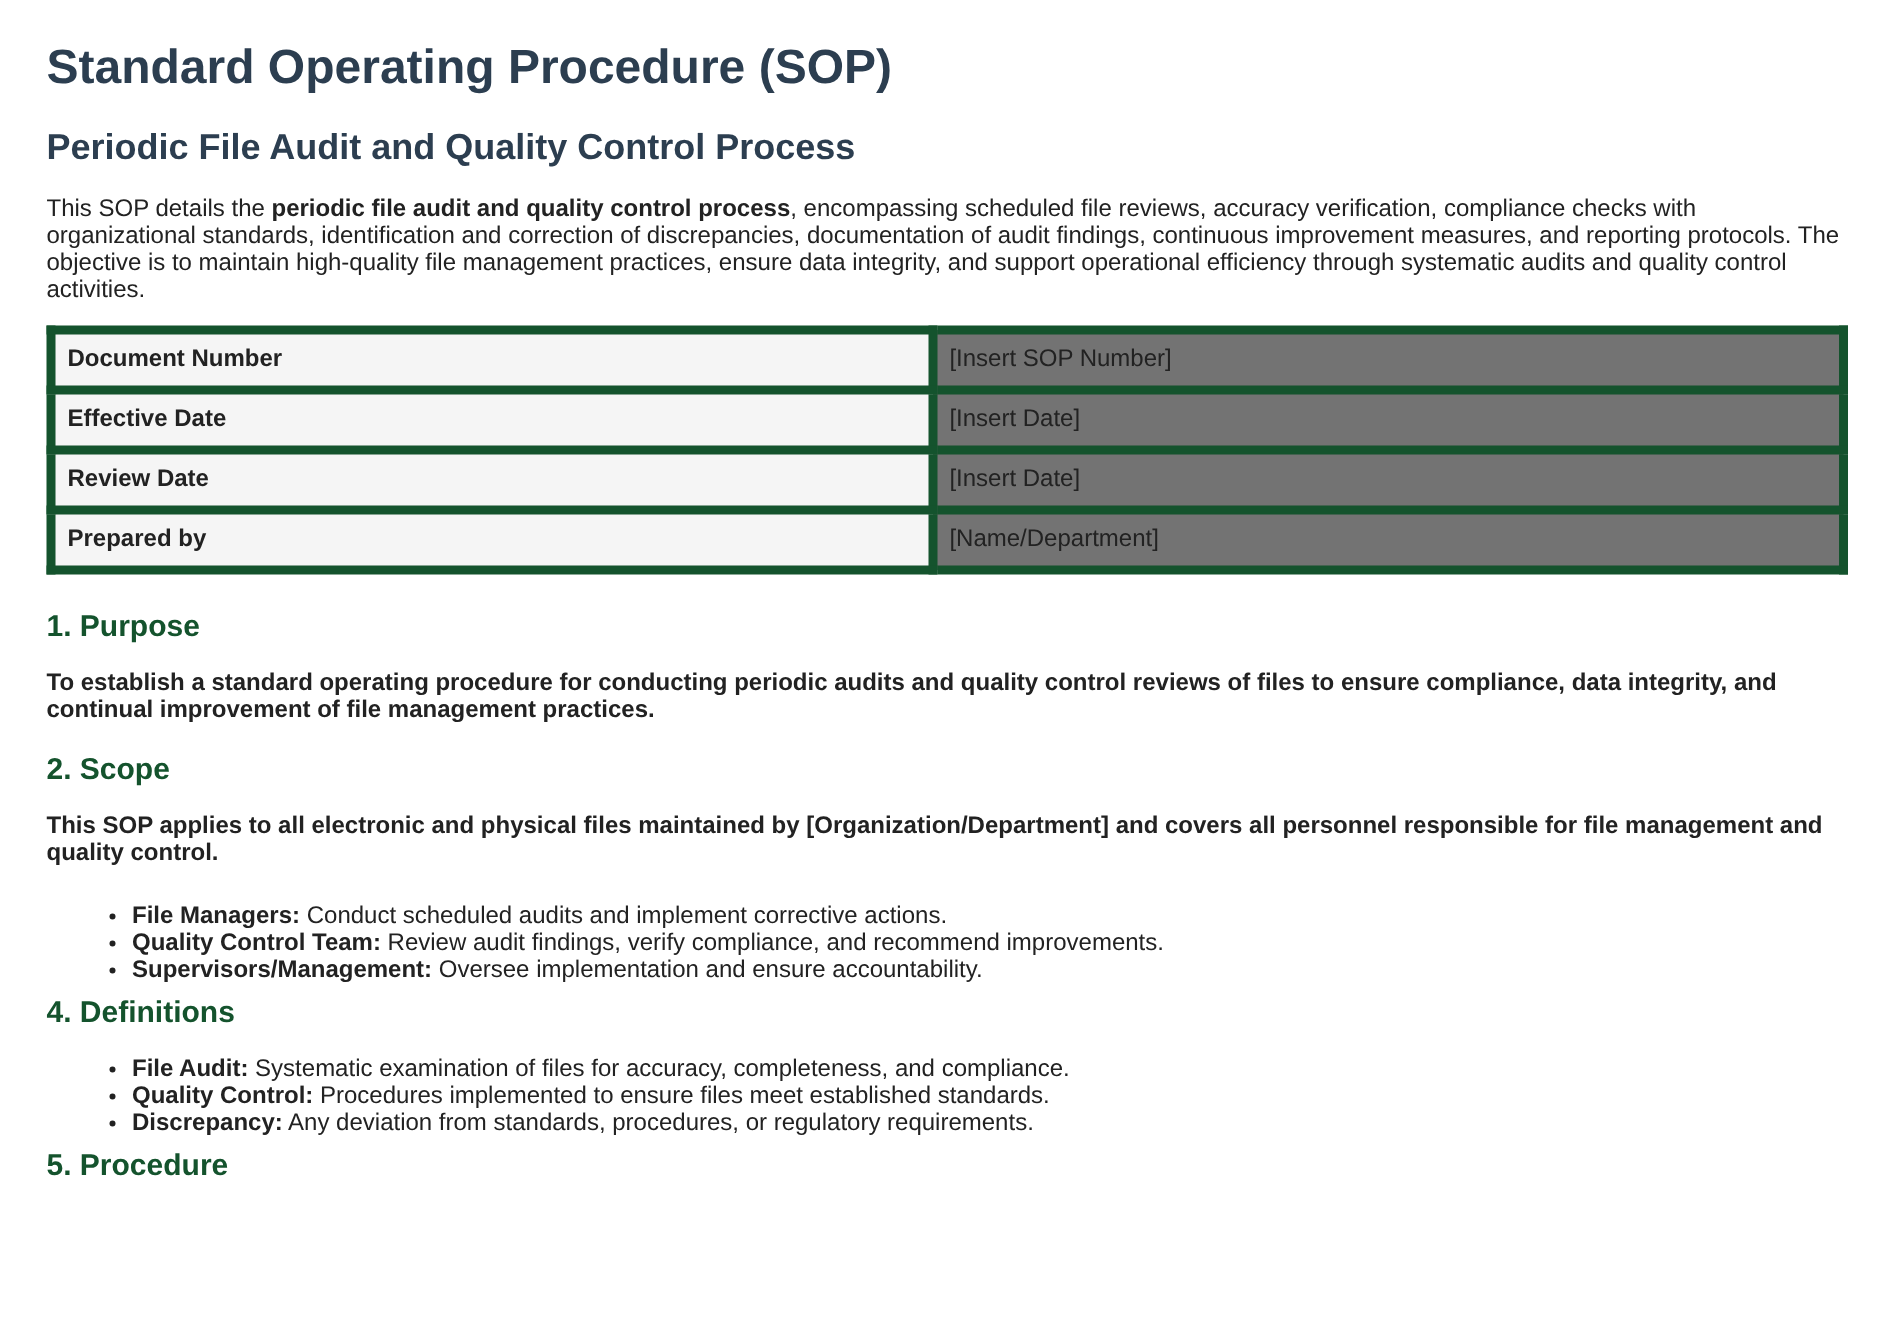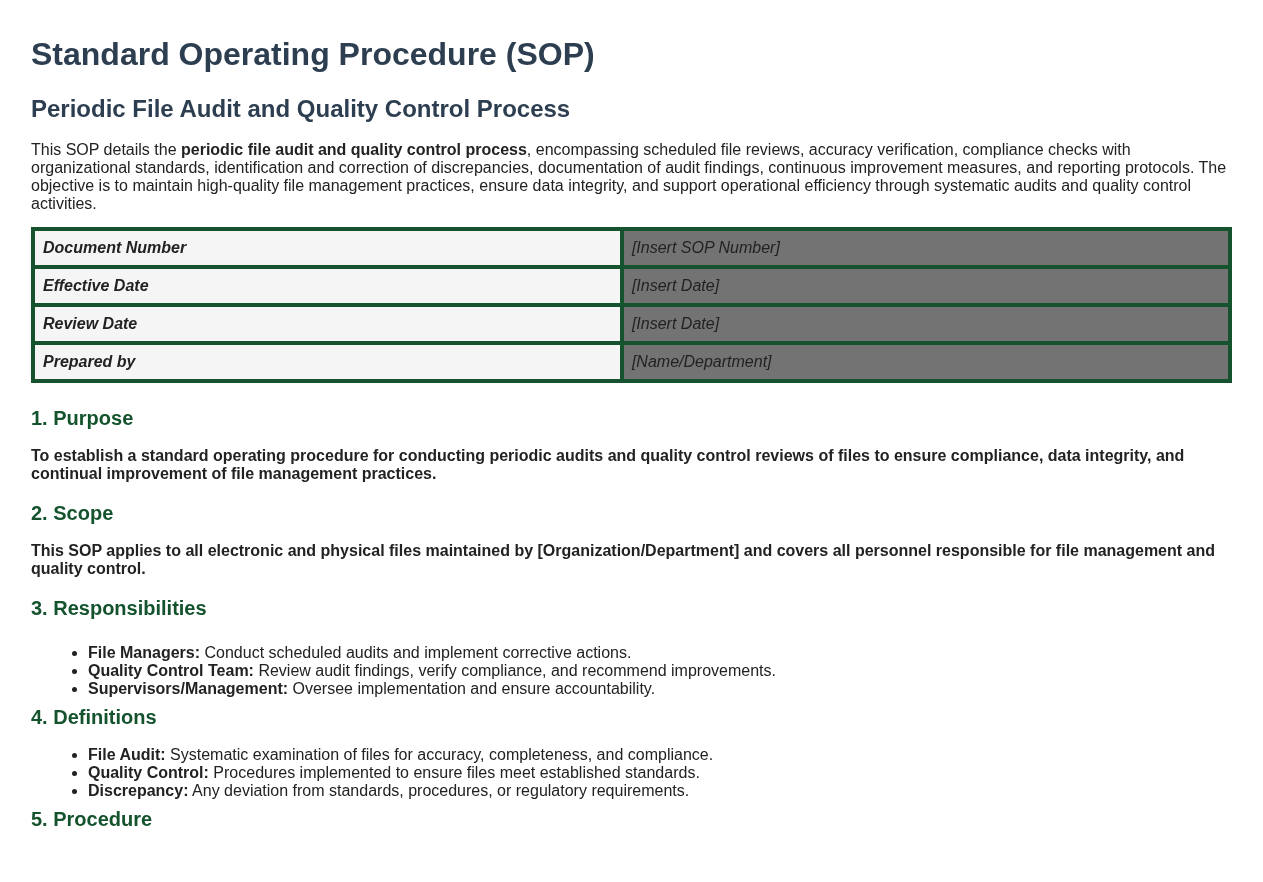--- a/index.html
+++ b/index.html
@@ -14,21 +14,21 @@
     height: 882px;
     padding: 12px 31px 0 31px;
     overflow: hidden;
     background: #ffffff;
   }
   h1 {
     font-size: 32px;
     line-height: 1.1;
     font-weight: bold;
     color: #2c3e50;
-    margin: 25px 0 0 0;
+    margin: 15px 0 0 0;
   }
   h2 {
     font-size: 24px;
     line-height: 1.15;
     font-weight: bold;
     color: #2c3e50;
     margin: 23px 0 0 0;
   }
   h3 {
     font-size: 20px;
@@ -40,26 +40,25 @@
   h3.gap-lg { margin-top: 24px; }
   h3.gap-md { margin-top: 8px; }
   p.intro { margin: 18px 0 0 0; line-height: normal; }
   .section p { margin: 17px 0 0 0; line-height: normal; font-weight: bold; }
   table.meta {
     border-collapse: collapse;
     width: 100%;
     margin: 14px 0 0 0;
   }
   table.meta td {
-    border: 4px solid #14532d;
+    border: 6px solid #14532d;
     padding: 8px;
     font-size: 16px;
     line-height: normal;
     vertical-align: middle;
-    font-style: italic;
   }
   td.label {
     background: #f5f5f5;
     font-weight: bold;
     width: 49.2%;
   }
   td.value { background: #737373; }
   ul {
     margin: 24px 0 0 0;
     padding-left: 57px;
@@ -105,21 +104,20 @@
     <h3 class="gap-lg">1. Purpose</h3>
     <p>To establish a standard operating procedure for conducting periodic audits and quality control reviews of files to ensure compliance, data integrity, and continual improvement of file management practices.</p>
   </div>
 
   <div class="section">
     <h3>2. Scope</h3>
     <p>This SOP applies to all electronic and physical files maintained by [Organization/Department] and covers all personnel responsible for file management and quality control.</p>
   </div>
 
   <div class="section">
-    <h3>3. Responsibilities</h3>
     <ul>
       <li><strong>File Managers:</strong><span> Conduct scheduled audits and implement corrective actions.</span></li>
       <li><strong>Quality Control Team:</strong><span> Review audit findings, verify compliance, and recommend improvements.</span></li>
       <li><strong>Supervisors/Management:</strong><span> Oversee implementation and ensure accountability.</span></li>
     </ul>
   </div>
 
   <div class="section">
     <h3 class="gap-md">4. Definitions</h3>
     <ul class="gap">

